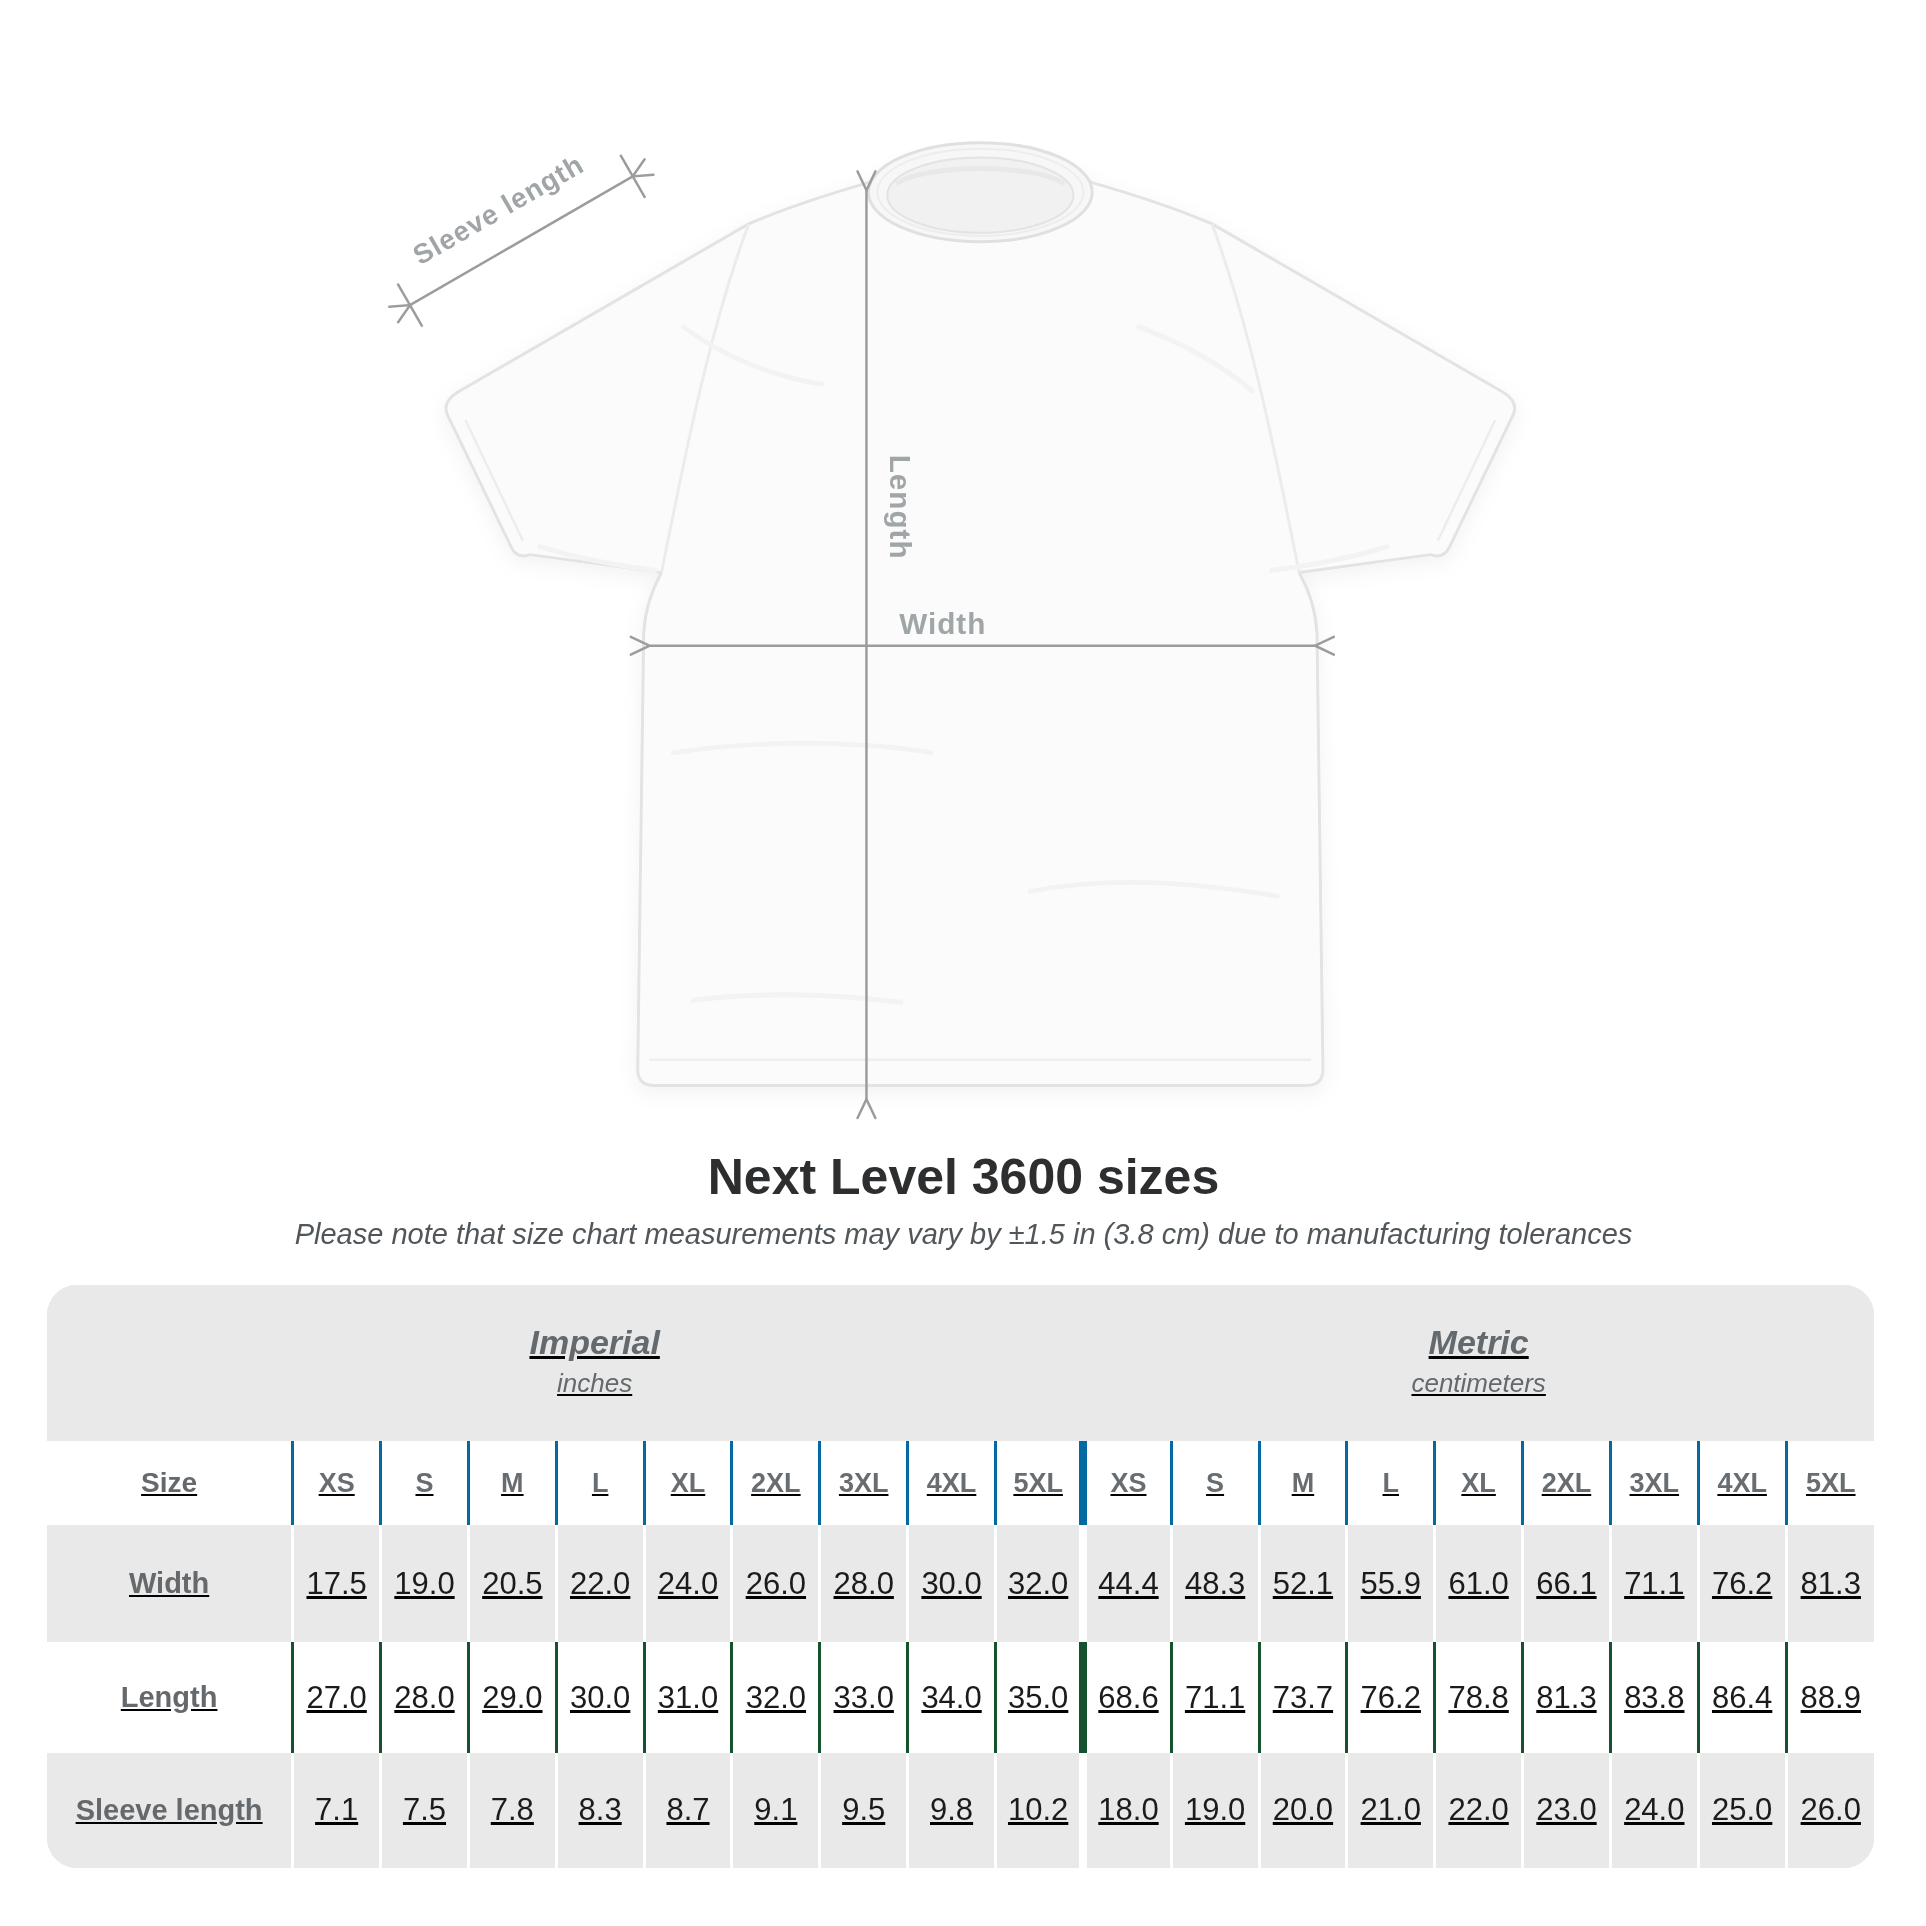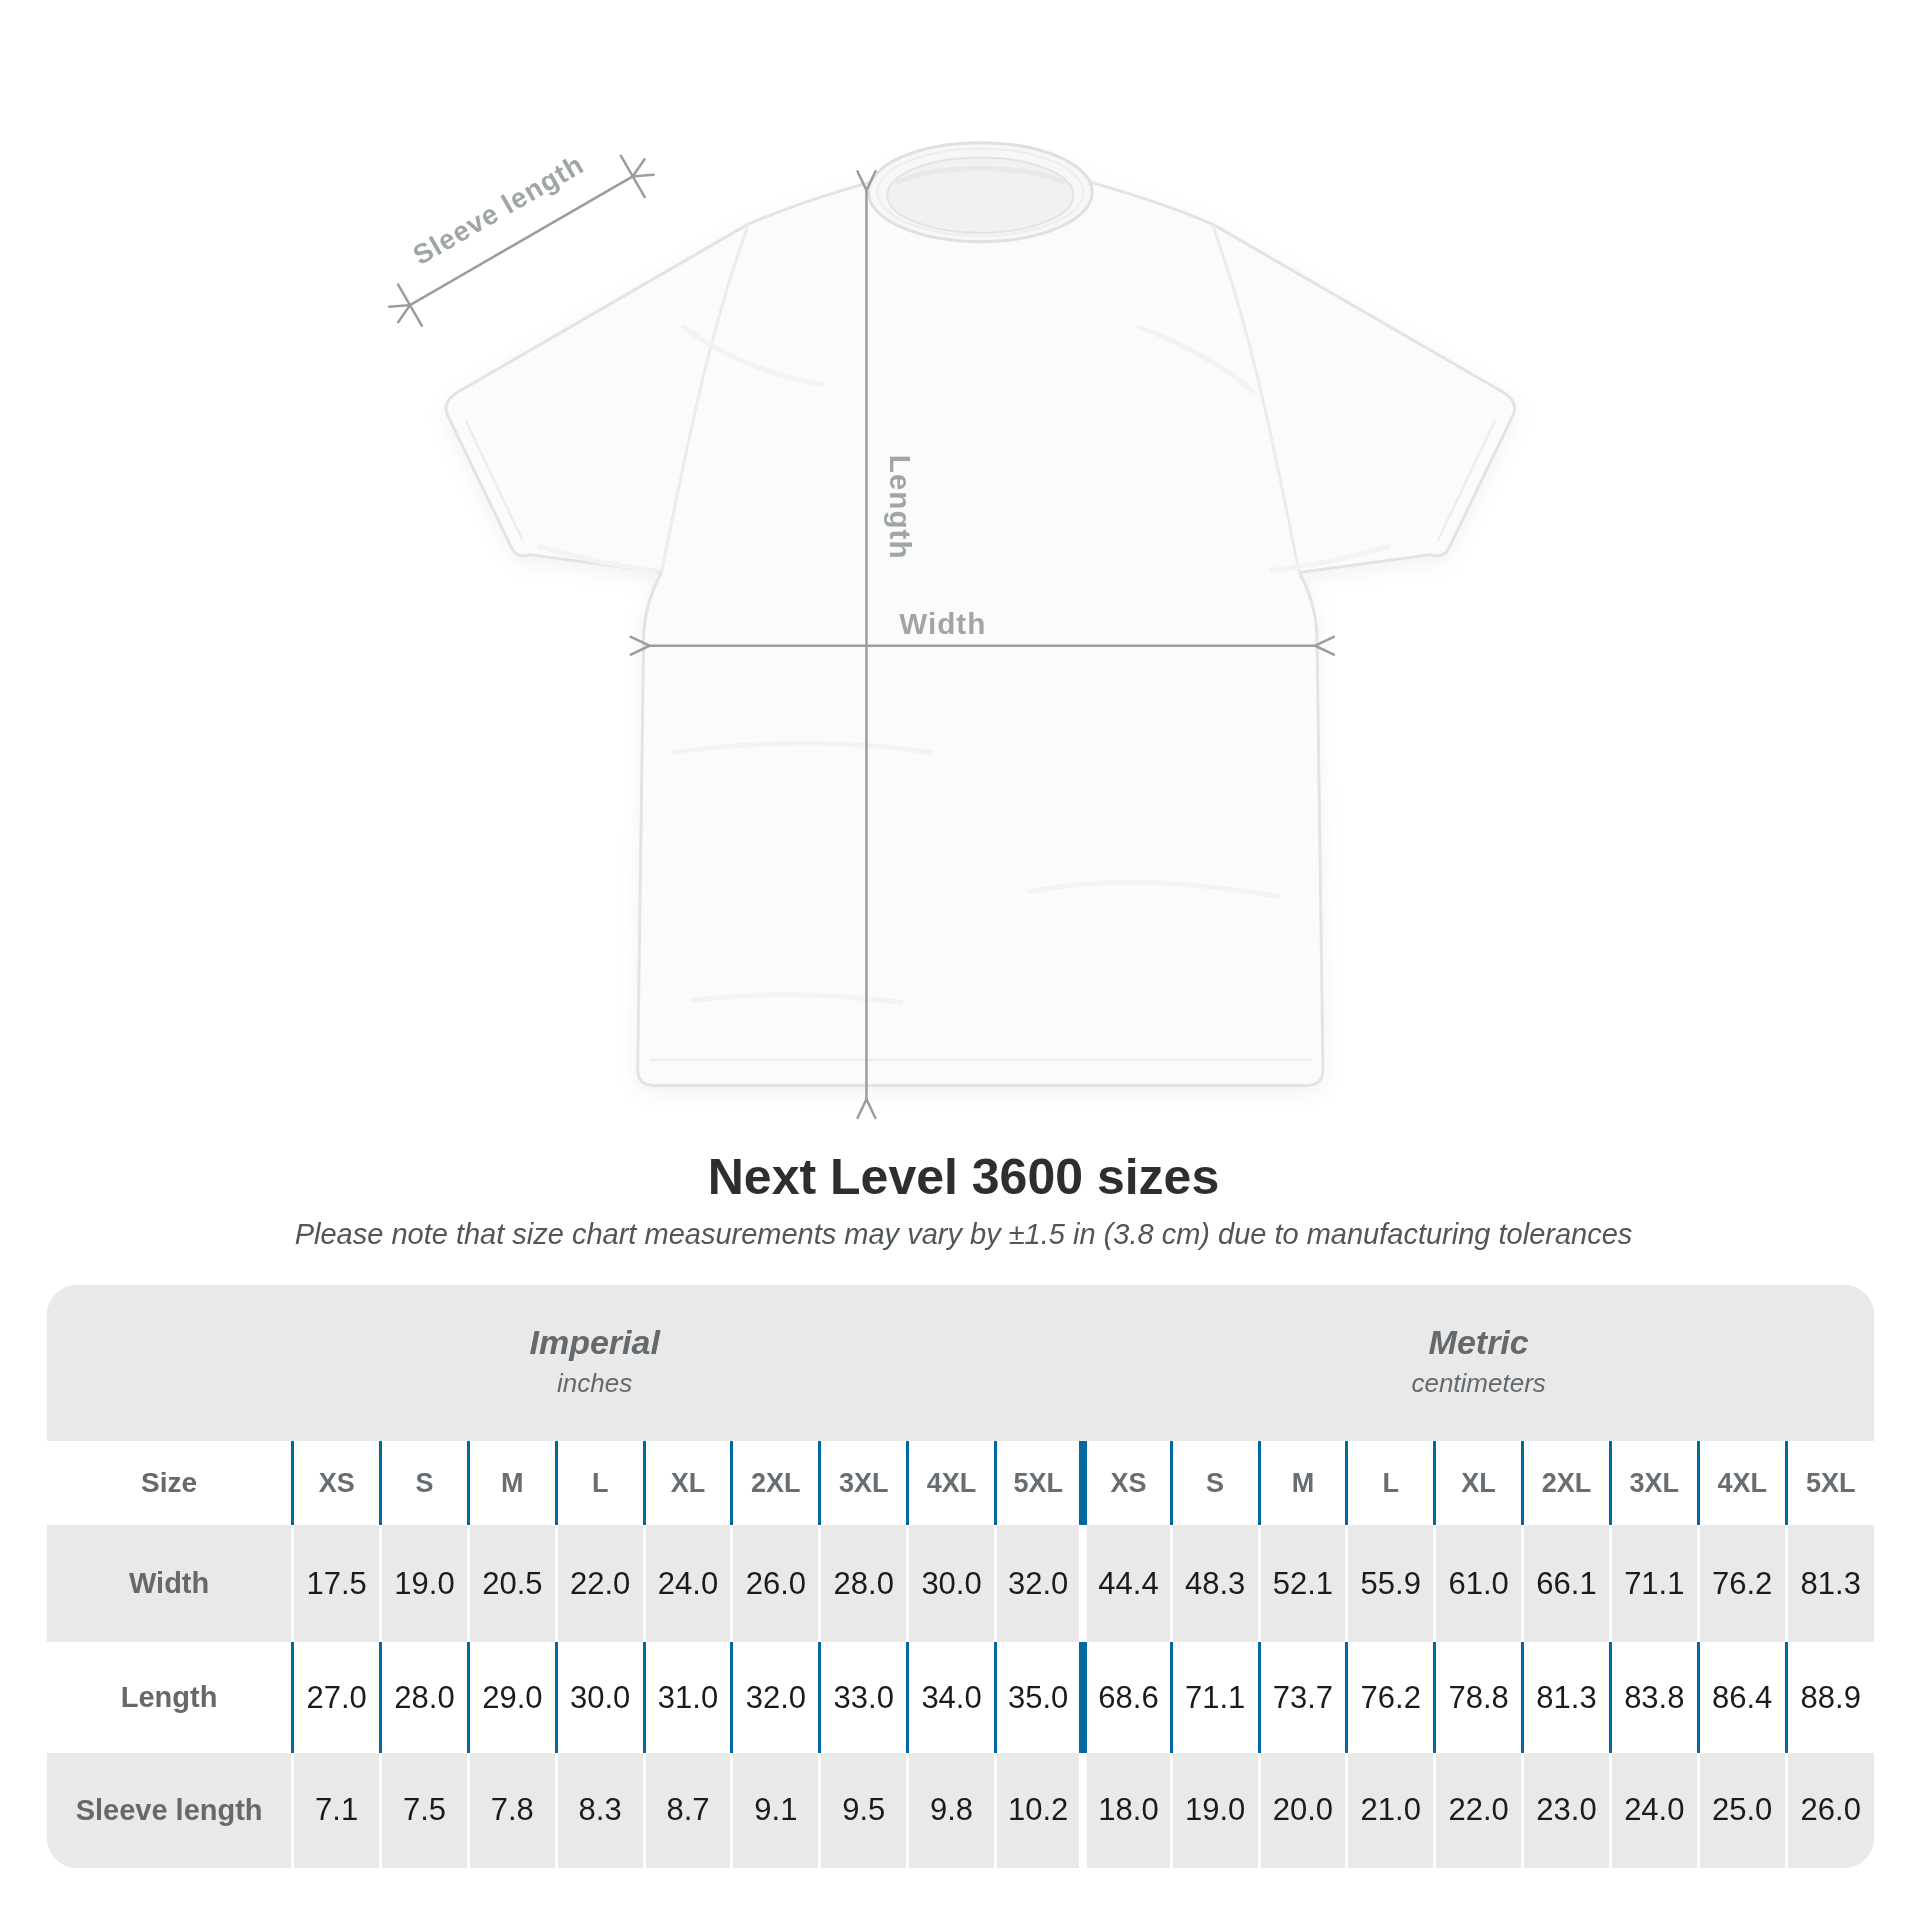--- a/index.html
+++ b/index.html
@@ -44,20 +44,21 @@
     position: absolute; left: 47px; top: 1285px;
     width: 1827px; height: 583px;
     border-radius: 30px;
     overflow: hidden;
     background: #e9e9e9;
   }
   table.size-table {
     width: 100%; height: 100%;
     border-collapse: collapse;
     table-layout: fixed;
+    text-decoration: underline;
   }
   .size-table th, .size-table td {
     padding: 0;
     text-align: center;
     vertical-align: middle;
   }
   
   tr.r-group  { height: 156px; }
   tr.r-sizes  { height: 84px; }
   tr.r-val-0  { height: 112px; }
@@ -65,21 +66,21 @@
   tr.r-val-2  { height: 110px; }
 
   
   tr.r-group th               { background: #e9e9e9; }
   tr.r-sizes th               { background: #ffffff; }
   tr.r-gray  th, tr.r-gray td { background: #e9e9e9; }
   tr.r-white th, tr.r-white td{ background: #ffffff; }
 
   
   tr.r-sizes th + th                 { border-left: 3px solid #0369a1; }
-  tr.r-white th + td, tr.r-white td + td { border-left: 3px solid #0369a1; }
+  tr.r-white th + td, tr.r-white td + td { border-left: 3px solid #14532d; }
   tr.r-gray  th + td, tr.r-gray  td + td { border-left: 3px solid #ffffff; text-align: center; }
   tr.r-sizes th.gs, tr.r-white td.gs { border-left-width: 8px; }
   tr.r-gray  td.gs                   { border-left-width: 8px; }
 
   
   tr.r-group th { vertical-align: top; }
   .group-head { padding-top: 37px; }
   .group-head.imperial-head { padding-left: 59px; }
   .g-label {
     font-size: 34px; font-weight: bold; font-style: italic;

